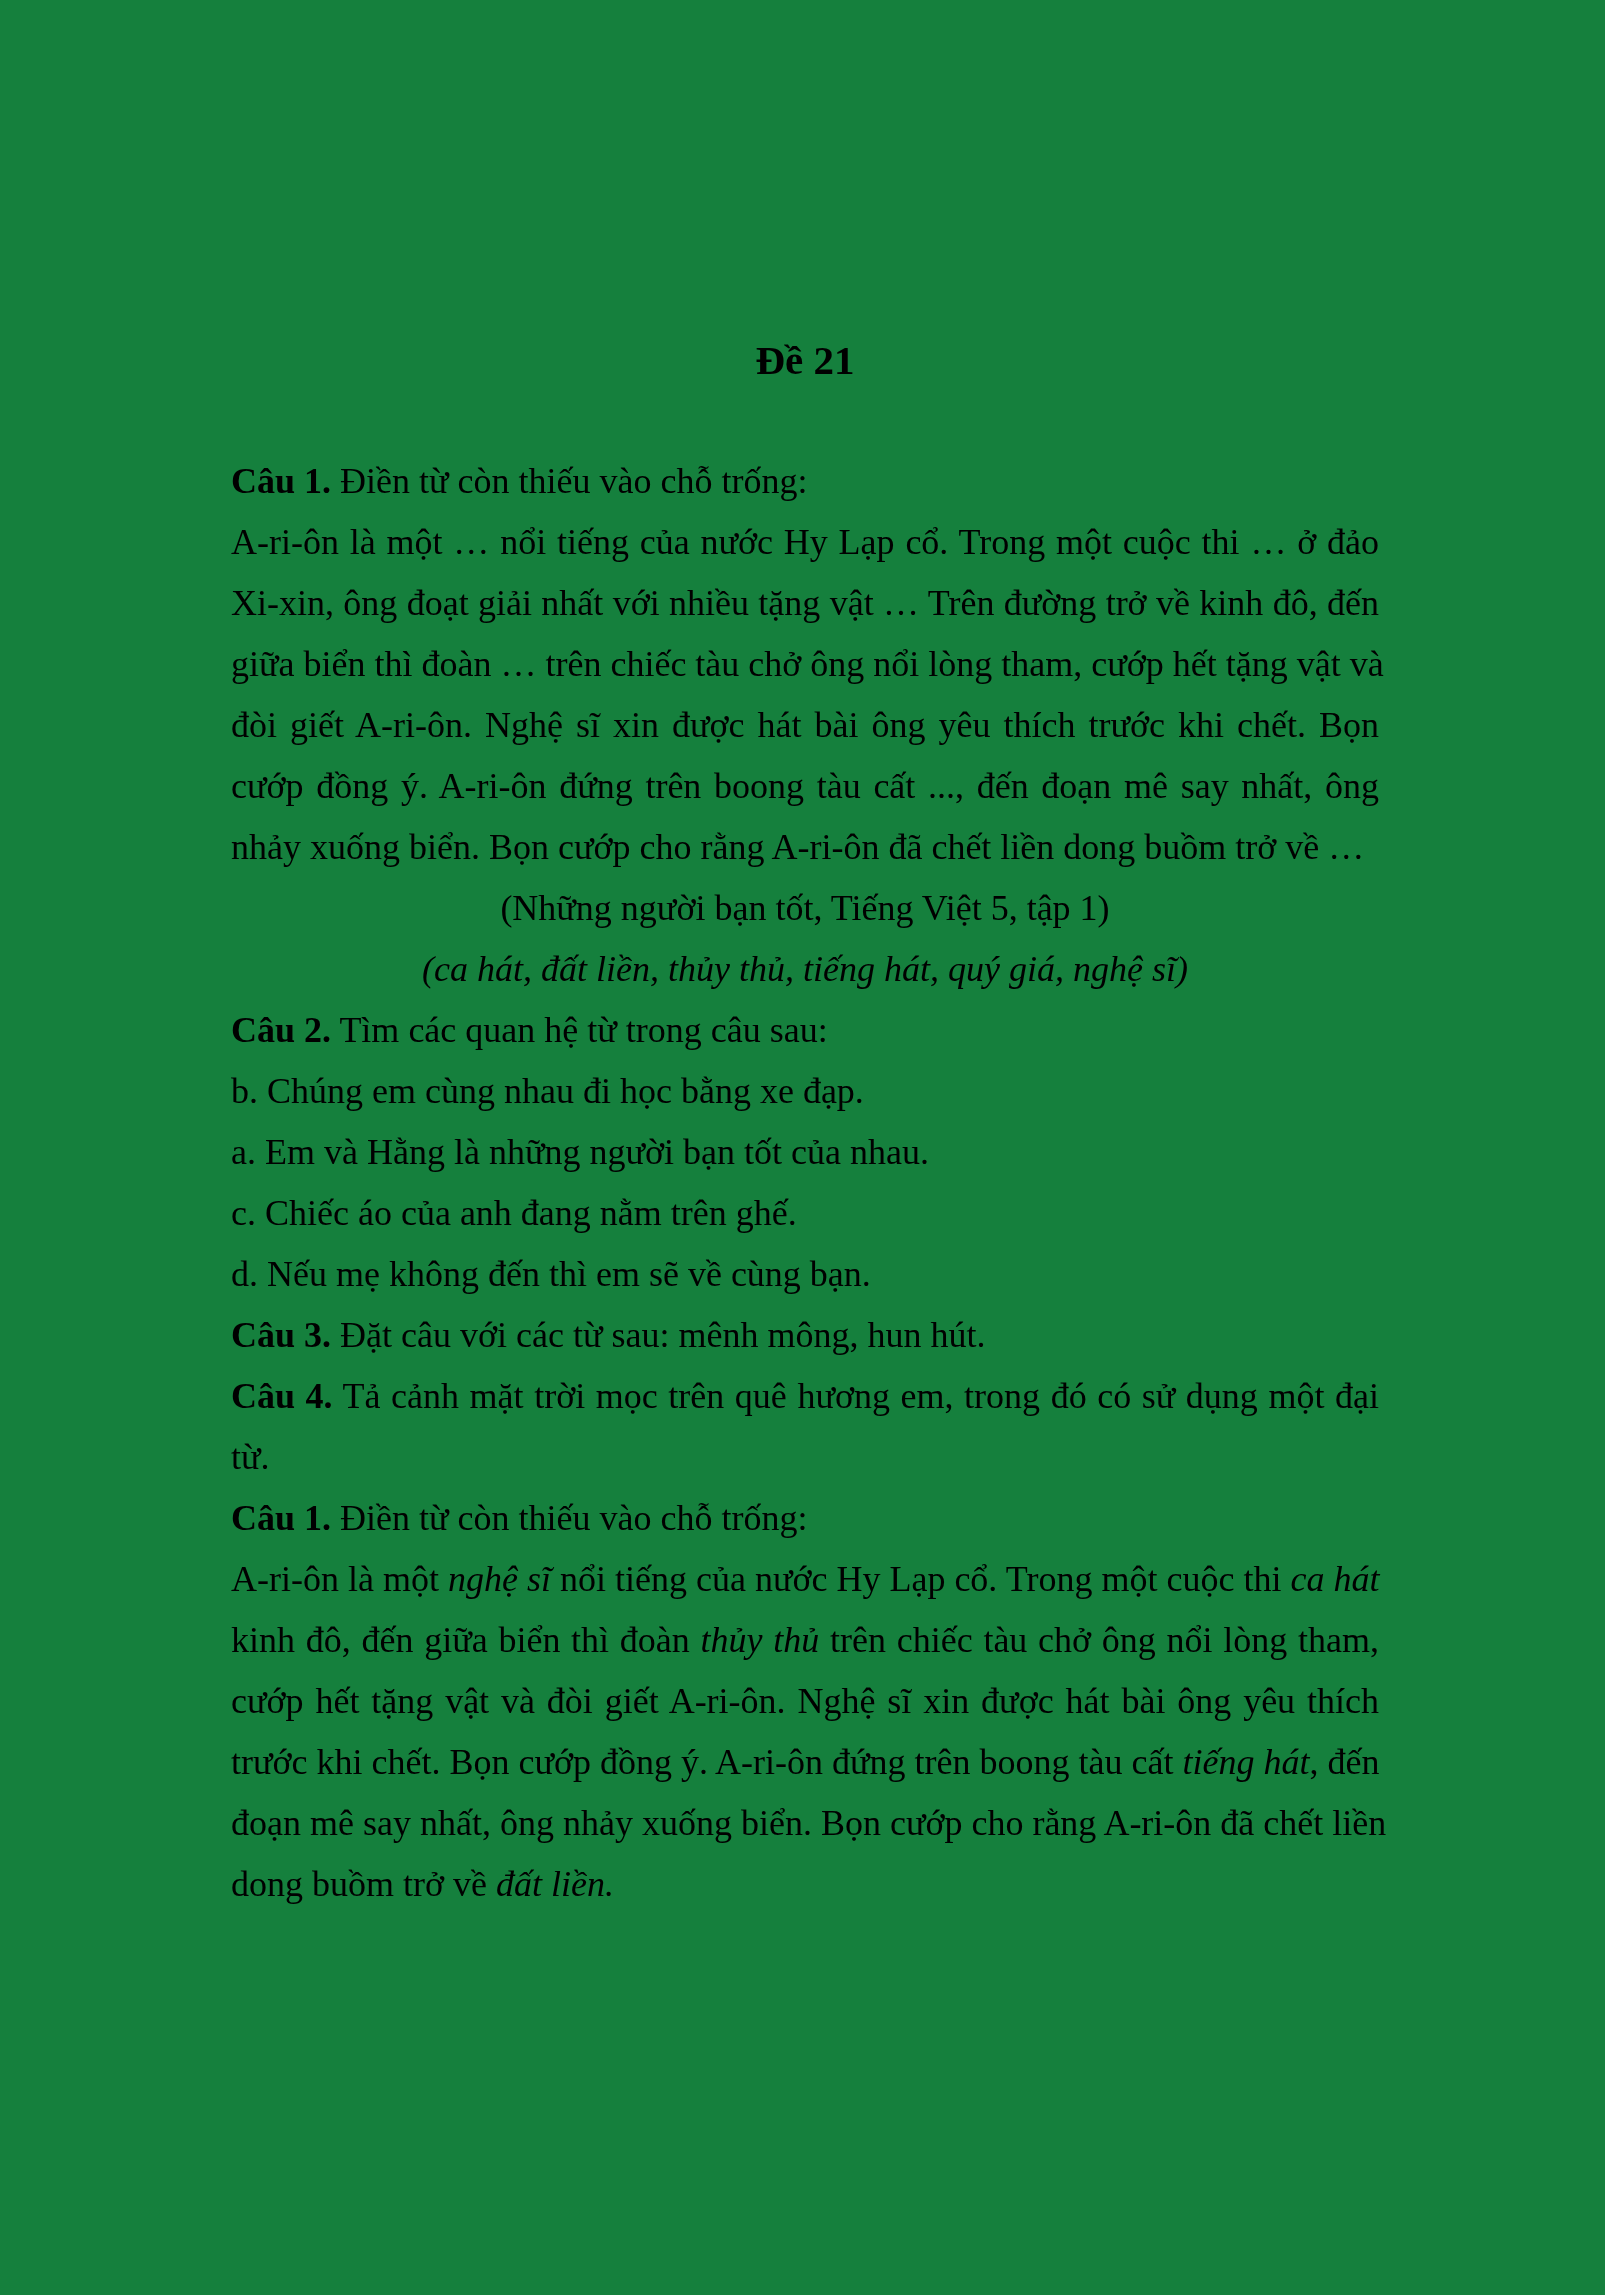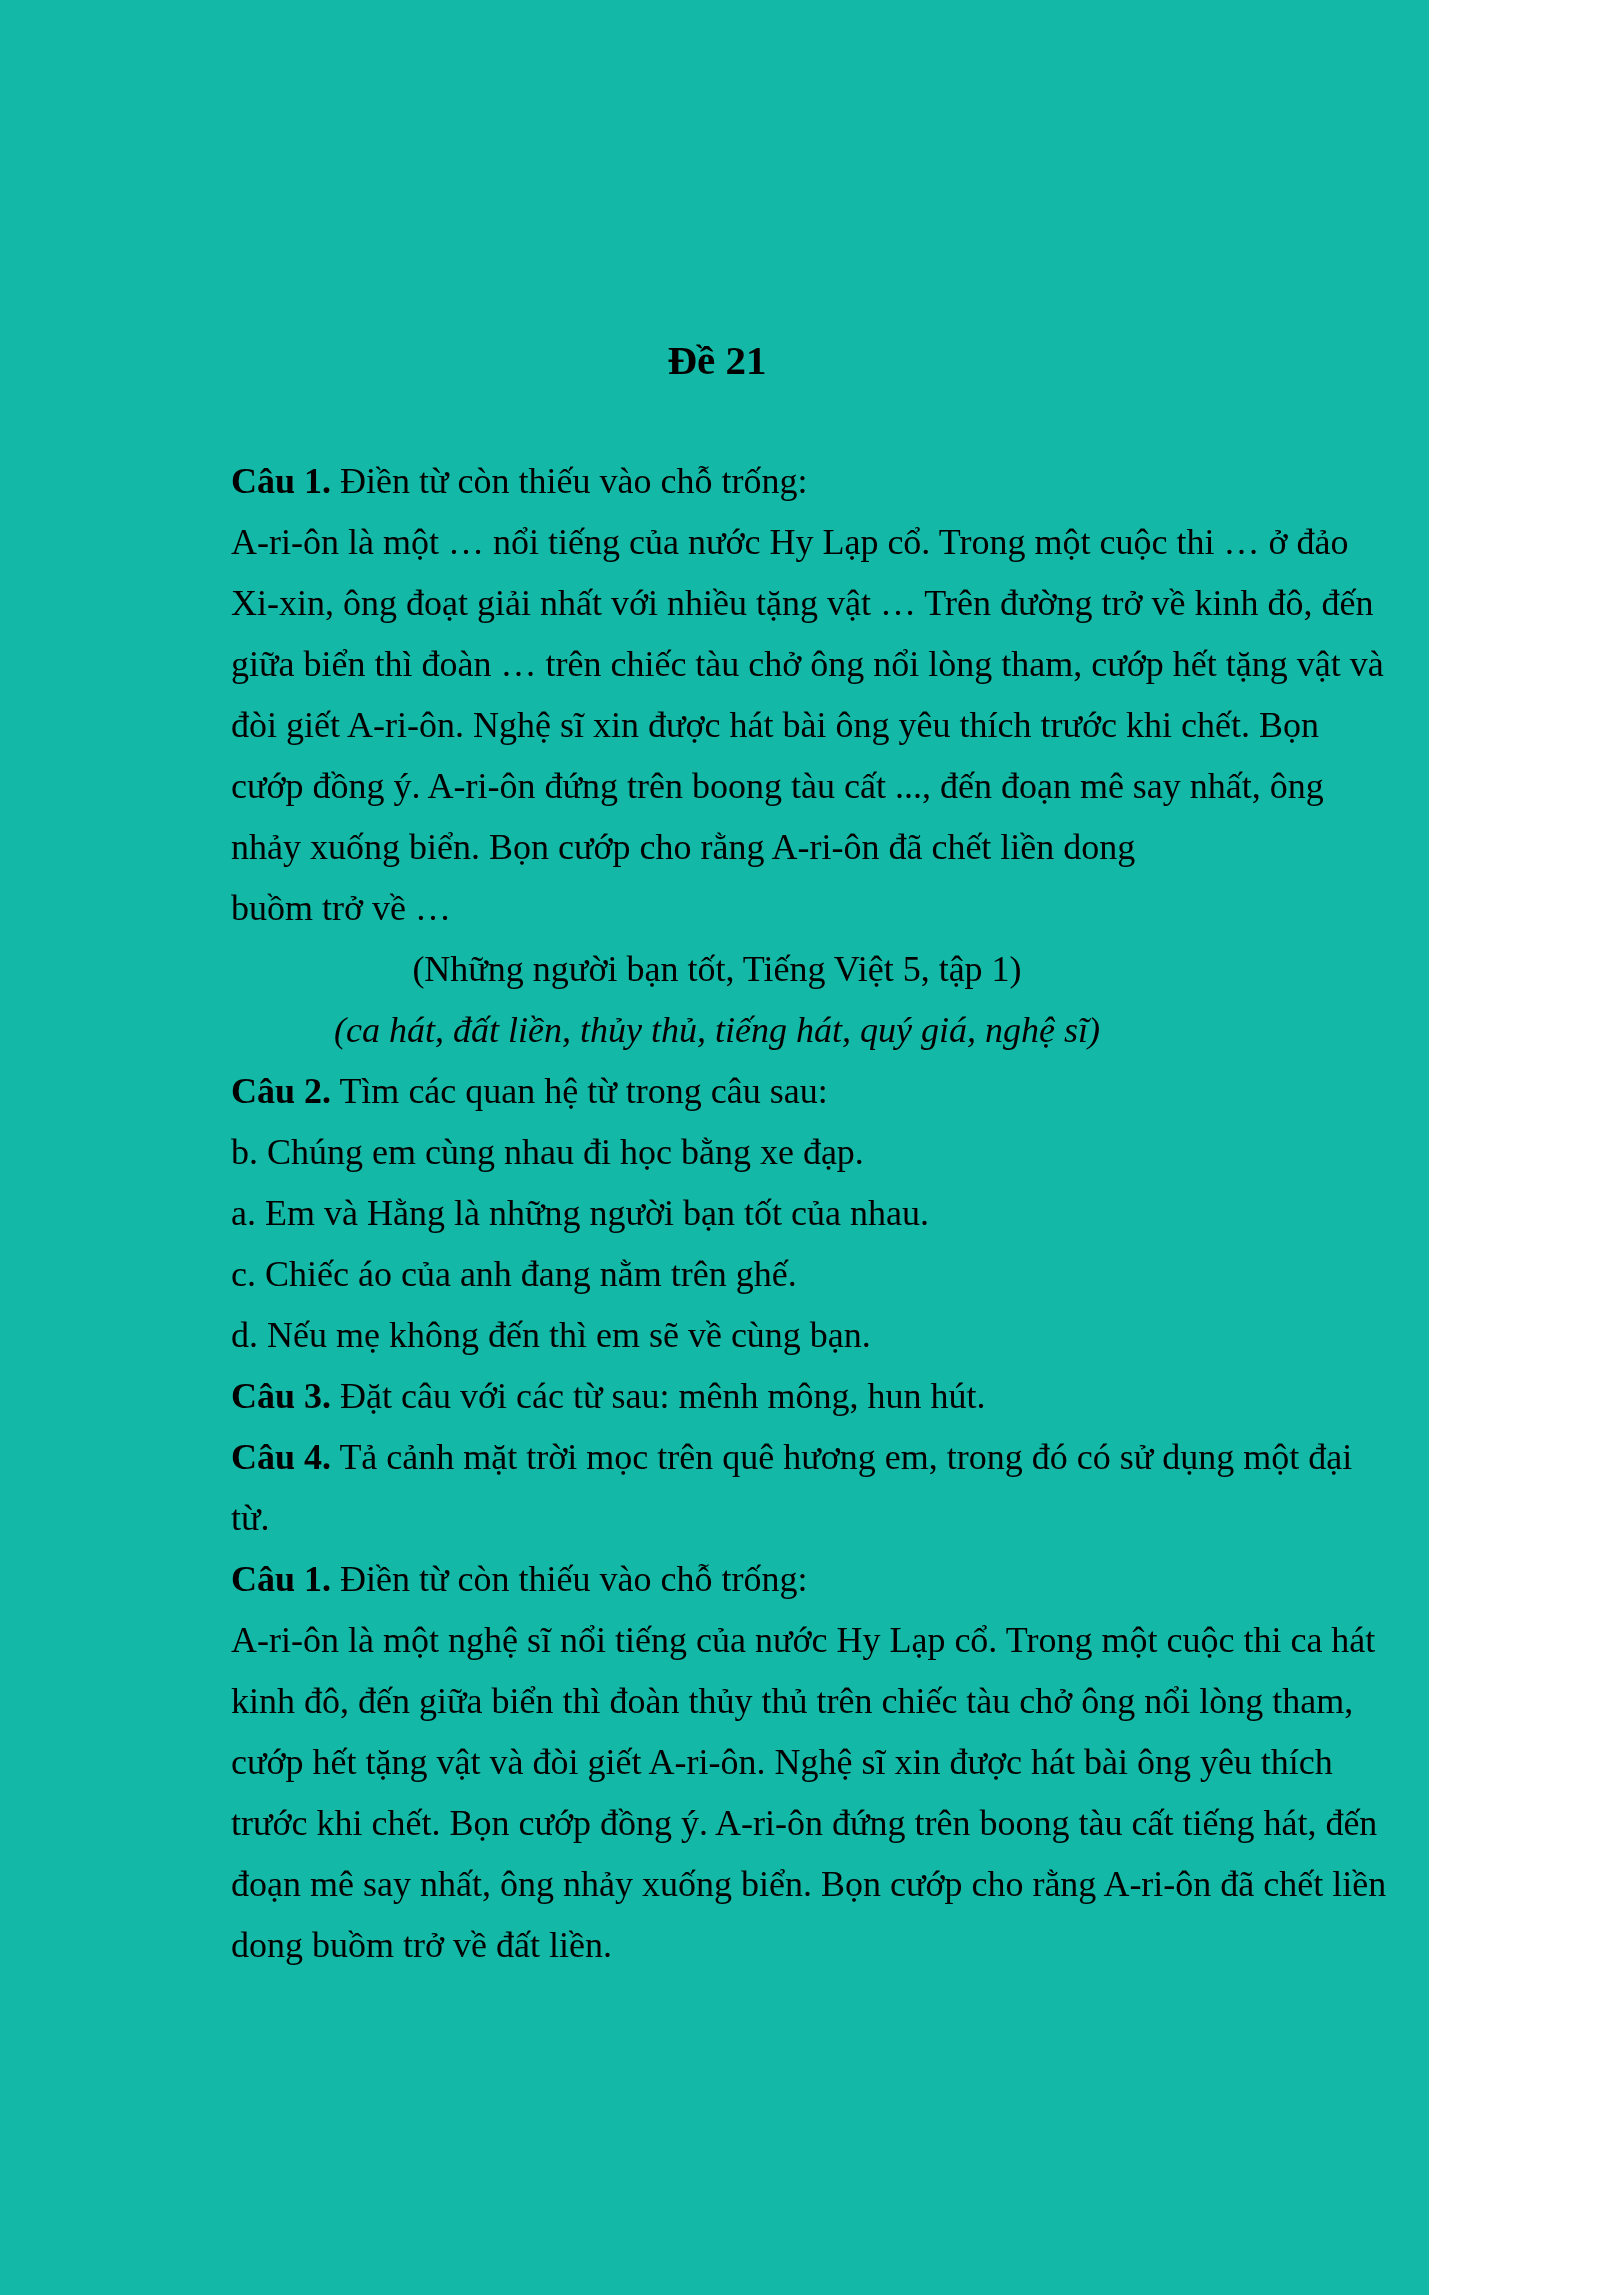--- a/index.html
+++ b/index.html
@@ -1,39 +1,39 @@
 <!DOCTYPE html>
 <html style="font-size:10.5px"><head>
 <meta charset="utf-8">
 <style>
   html, body { margin: 0; padding: 0; background: #ffffff; }
   .page {
     position: relative;
     box-sizing: border-box;
-    width: 1429px;
+    width: 1605px;
     height: 2295px;
-    background: #14b8a6;
+    background: #15803d;
     color: #000000;
     font-family: "Liberation Serif", "DejaVu Serif", serif;
     font-size: 36px;
     line-height: 61px;
     padding: 330px 226px 0 231px;
     overflow: hidden;
   }
   .line { min-height: 61px; }
   .just {
     text-align: justify;
     text-align-last: justify;
     white-space: nowrap;
   }
   .right  { text-align: center; }
   .center { text-align: center; }
   .italic { font-style: italic; }
   .b { font-weight: bold; }
-  .i { }
+  .i { font-style: italic; }
   .heading {
     font-size: 41px;
     font-weight: bold;
     text-align: center;
     line-height: 61px;
     margin: 0;
   }
   h1.heading { margin: 0 0 60px 0; }
   h2.heading { margin: 42px 0 43px 0; }
 </style>

